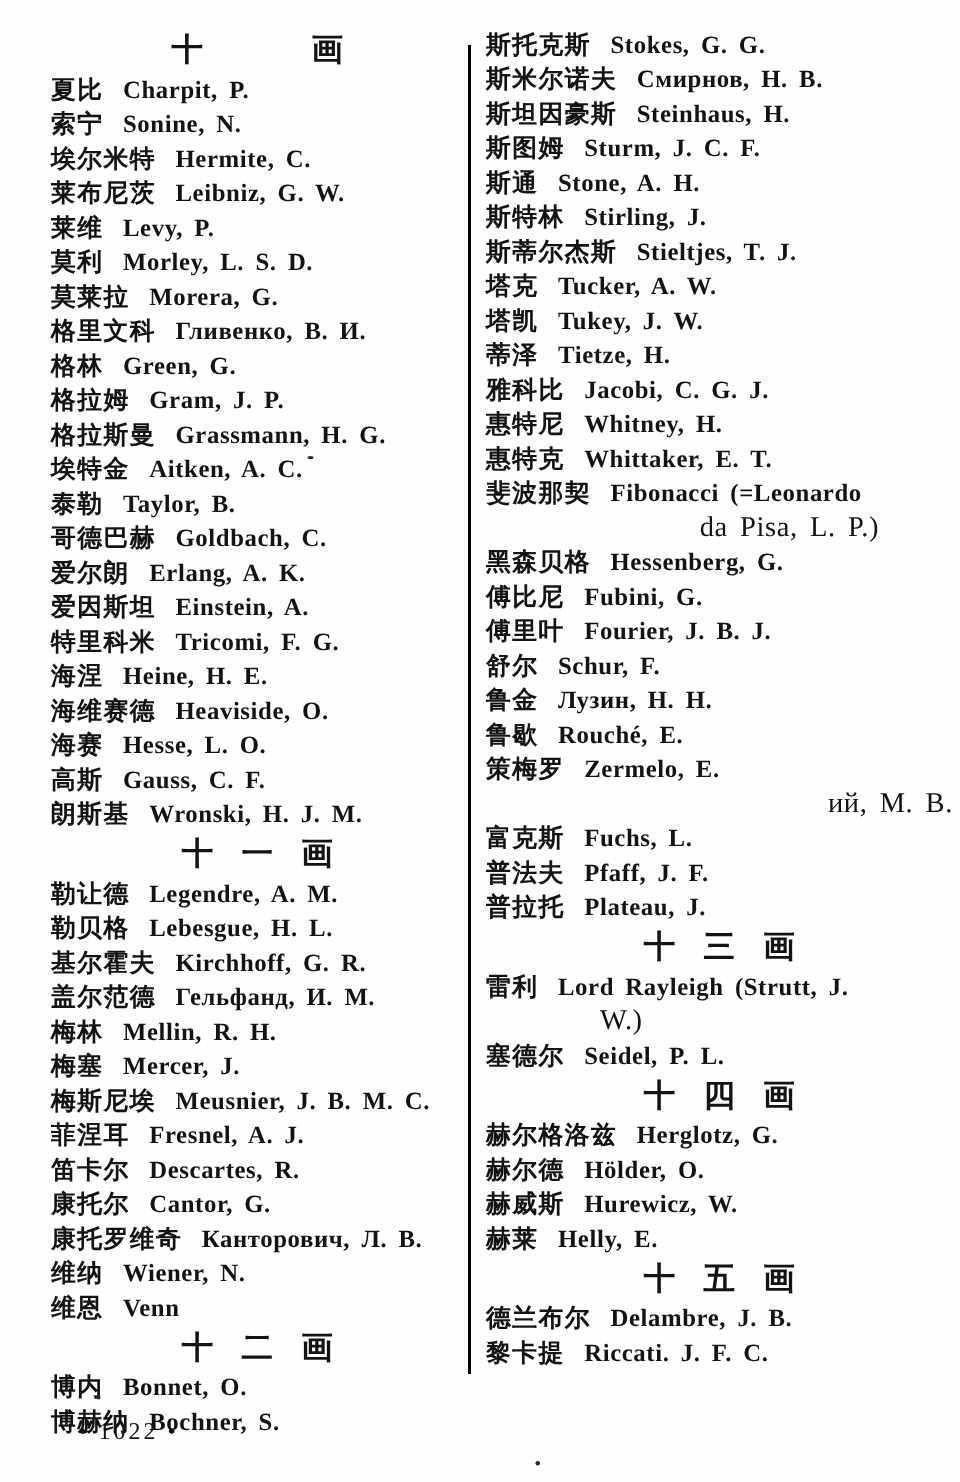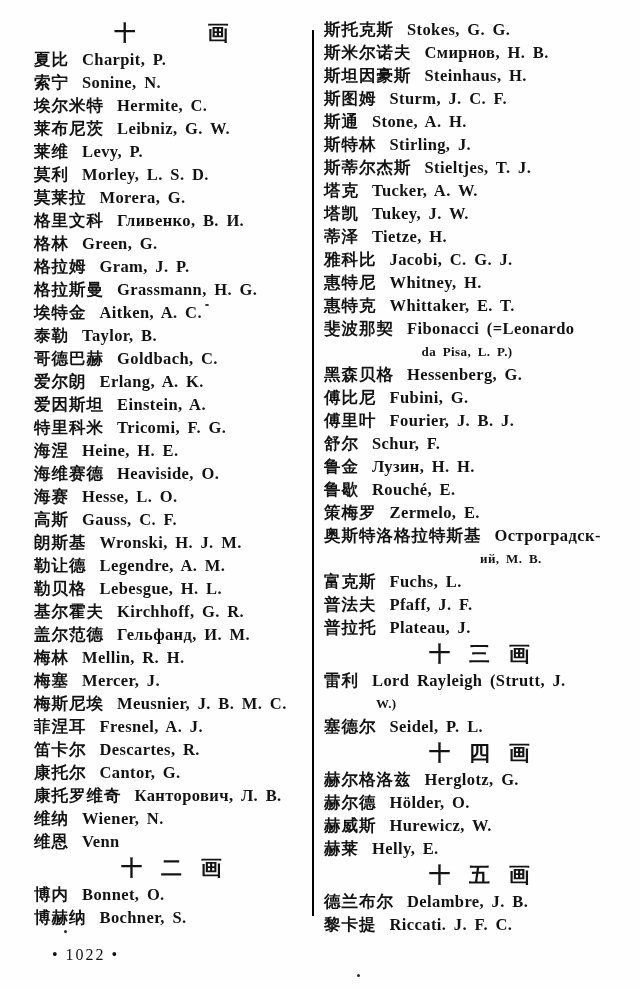--- a/index.html
+++ b/index.html
@@ -52,22 +52,22 @@
   .entry .cn {
     font-size: 16.5px;
     margin-right: 13px;
     letter-spacing: 1px;
   }
   .entry .en {
     word-spacing: 3px;
   }
   .cont {
     line-height: 23px;
-    font-size: 13px;
-    font-weight: 700;
+    font-size: 19px;
+    font-weight: 400;
     letter-spacing: 0.4px;
     word-spacing: 3px;
   }
   .divider {
     position: absolute;
     left: 312px;
     top: 30px;
     width: 2px;
     height: 886px;
     background: #000000;
@@ -111,20 +111,21 @@
       <div class="entry"><span class="cn">泰勒</span><span class="en">Taylor, B.</span></div>
       <div class="entry"><span class="cn">哥德巴赫</span><span class="en">Goldbach, C.</span></div>
       <div class="entry"><span class="cn">爱尔朗</span><span class="en">Erlang, A. K.</span></div>
       <div class="entry"><span class="cn">爱因斯坦</span><span class="en">Einstein, A.</span></div>
       <div class="entry"><span class="cn">特里科米</span><span class="en">Tricomi, F. G.</span></div>
       <div class="entry"><span class="cn">海涅</span><span class="en">Heine, H. E.</span></div>
       <div class="entry"><span class="cn">海维赛德</span><span class="en">Heaviside, O.</span></div>
       <div class="entry"><span class="cn">海赛</span><span class="en">Hesse, L. O.</span></div>
       <div class="entry"><span class="cn">高斯</span><span class="en">Gauss, C. F.</span></div>
       <div class="entry"><span class="cn">朗斯基</span><span class="en">Wronski, H. J. M.</span></div>
+      <div class="section-header">十 一 画</div>
       <div class="entry"><span class="cn">勒让德</span><span class="en">Legendre, A. M.</span></div>
       <div class="entry"><span class="cn">勒贝格</span><span class="en">Lebesgue, H. L.</span></div>
       <div class="entry"><span class="cn">基尔霍夫</span><span class="en">Kirchhoff, G. R.</span></div>
       <div class="entry"><span class="cn">盖尔范德</span><span class="en">Гельфанд, И. М.</span></div>
       <div class="entry"><span class="cn">梅林</span><span class="en">Mellin, R. H.</span></div>
       <div class="entry"><span class="cn">梅塞</span><span class="en">Mercer, J.</span></div>
       <div class="entry"><span class="cn">梅斯尼埃</span><span class="en">Meusnier, J. B. M. C.</span></div>
       <div class="entry"><span class="cn">菲涅耳</span><span class="en">Fresnel, A. J.</span></div>
       <div class="entry"><span class="cn">笛卡尔</span><span class="en">Descartes, R.</span></div>
       <div class="entry"><span class="cn">康托尔</span><span class="en">Cantor, G.</span></div>
@@ -154,21 +155,20 @@
       <div class="entry"><span class="cn">惠特克</span><span class="en">Whittaker, E. T.</span></div>
       <div class="entry"><span class="cn">斐波那契</span><span class="en">Fibonacci (=Leonardo</span></div>
       <div class="cont" style="padding-left: 7.5em;">da Pisa, L. P.)</div>
       <div class="entry"><span class="cn">黑森贝格</span><span class="en">Hessenberg, G.</span></div>
       <div class="entry"><span class="cn">傅比尼</span><span class="en">Fubini, G.</span></div>
       <div class="entry"><span class="cn">傅里叶</span><span class="en">Fourier, J. B. J.</span></div>
       <div class="entry"><span class="cn">舒尔</span><span class="en">Schur, F.</span></div>
       <div class="entry"><span class="cn">鲁金</span><span class="en">Лузин, Н. Н.</span></div>
       <div class="entry"><span class="cn">鲁歇</span><span class="en">Rouché, E.</span></div>
       <div class="entry"><span class="cn">策梅罗</span><span class="en">Zermelo, E.</span></div>
-      <div class="entry"><span class="cn">奥斯特洛格拉特斯基</span><span class="en">Остроградск-</span></div>
       <div class="cont" style="padding-left: 12em;">ий, М. В.</div>
       <div class="entry"><span class="cn">富克斯</span><span class="en">Fuchs, L.</span></div>
       <div class="entry"><span class="cn">普法夫</span><span class="en">Pfaff, J. F.</span></div>
       <div class="entry"><span class="cn">普拉托</span><span class="en">Plateau, J.</span></div>
       <div class="section-header">十 三 画</div>
       <div class="entry"><span class="cn">雷利</span><span class="en">Lord Rayleigh (Strutt,  J.</span></div>
       <div class="cont" style="padding-left: 4em;">W.)</div>
       <div class="entry"><span class="cn">塞德尔</span><span class="en">Seidel, P. L.</span></div>
       <div class="section-header">十 四 画</div>
       <div class="entry"><span class="cn">赫尔格洛兹</span><span class="en">Herglotz, G.</span></div>

